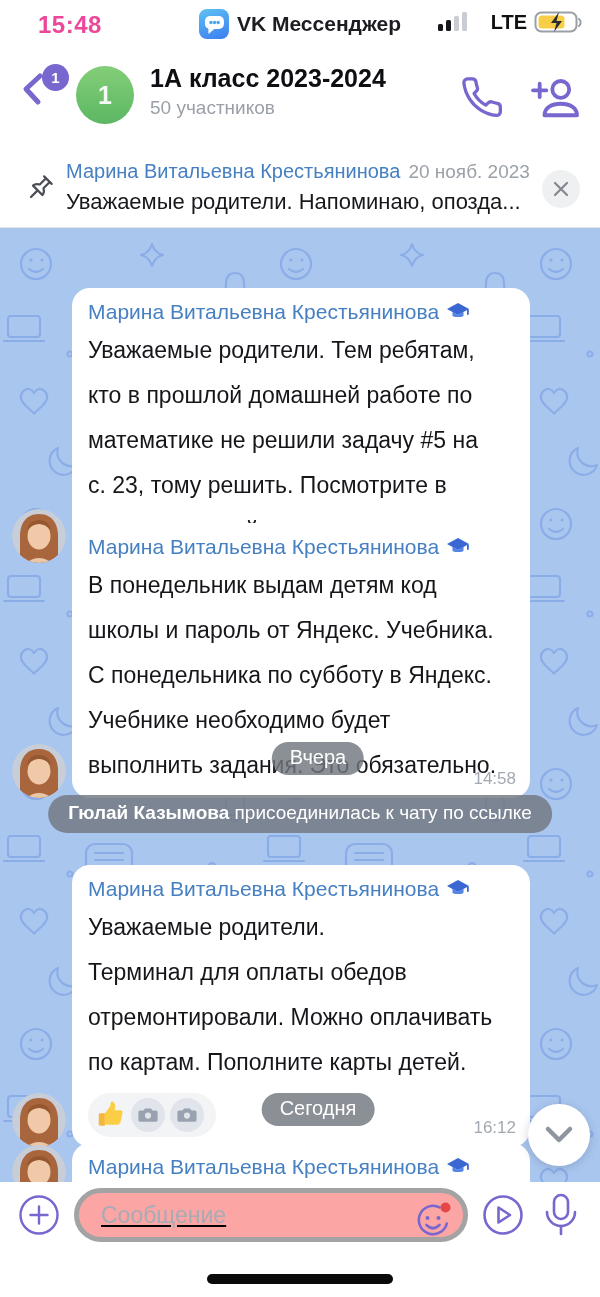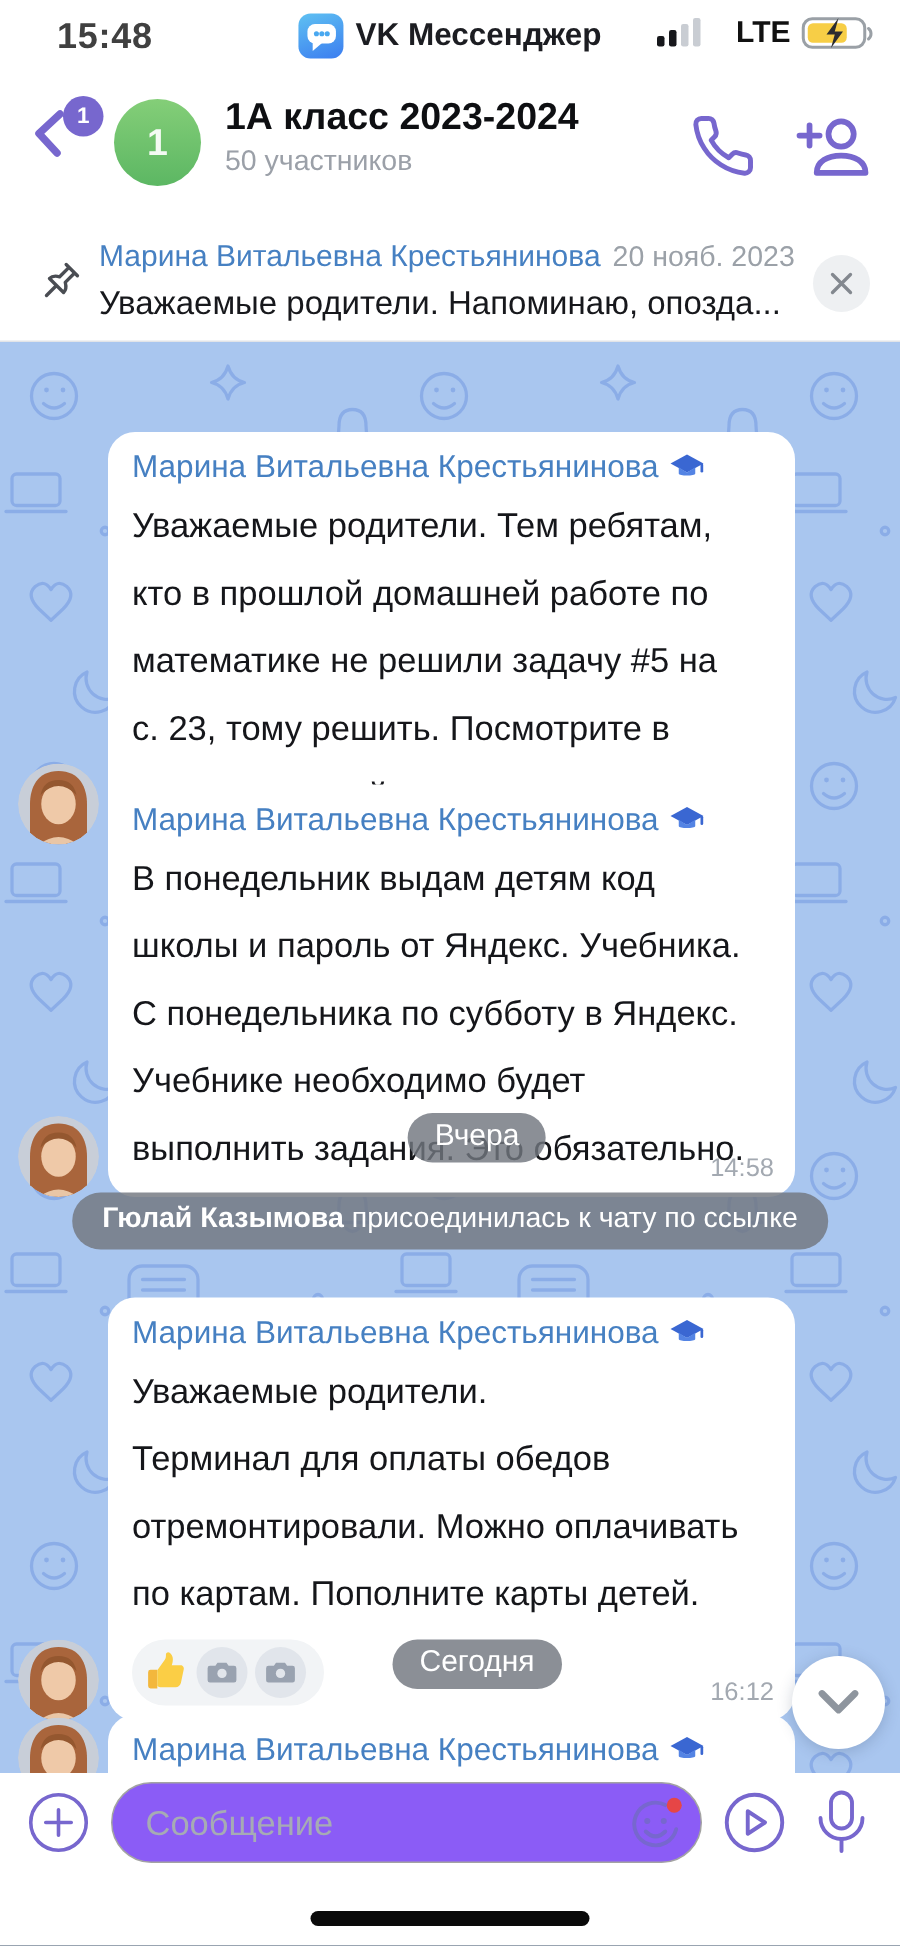--- a/index.html
+++ b/index.html
@@ -5,21 +5,21 @@
   :root{
     --accent:#7767CE; --vkblue:#4680C2; --chatbg:#A9C6EF; --bubble:#ffffff;
     --timegray:#A3A9B1; --pill:rgba(113,118,127,0.82); --text:#15161A;
   }
   *{box-sizing:border-box; margin:0; padding:0;}
   body{font-family:"Liberation Sans","DejaVu Sans",sans-serif; background:#222;}
   .phone{position:relative; width:600px; height:1297px; background:#fff; overflow:hidden; margin:0 auto;}
 
   
   .statusbar{position:absolute; top:0; left:0; right:0; height:48px; background:#fff; z-index:30;}
-  .sb-time{position:absolute; left:38px; top:11px; font-size:24px; font-weight:700; color:#404040; letter-spacing:.5px;text-align:center;}
+  .sb-time{position:absolute; left:38px; top:11px; font-size:24px; font-weight:700; color:#ec4899; letter-spacing:.5px;text-align:center;}
   .sb-app{position:absolute; left:50%; transform:translateX(-50%); top:5px; height:38px; display:flex; align-items:center; gap:8px; background:#fff; border-radius:19px; padding:0 12px;}
   .sb-app-name{font-size:21px; font-weight:700; color:#1c1d22;}
   .appicon{width:30px; height:30px; border-radius:8px; background:linear-gradient(160deg,#5FC1F2 0%,#3B7DF0 100%); position:relative; flex:0 0 auto;}
   .sb-right{position:absolute; right:16px; top:10px; display:flex; align-items:center; gap:7px;}
   .sb-lte{font-size:20px; font-weight:600; color:#111;margin-left:12px;}
 
   
   .header{position:absolute; top:48px; left:0; right:0; height:100px; background:#fff; z-index:30;}
   .back{position:absolute; left:18px; top:20px; width:56px; height:64px; cursor:pointer;}
   .back-badge{position:absolute; left:24px; top:-4px; min-width:27px; height:27px; border-radius:14px; background:var(--accent); color:#fff; font-size:15px; font-weight:700; display:flex; align-items:center; justify-content:center;}
@@ -55,21 +55,21 @@
   .reactions{margin-top:8px; display:inline-flex; align-items:center; gap:5px; background:#F2F4F6; border-radius:23px; padding:5px 12px 5px 8px; cursor:pointer;}
   .reactor{width:34px; height:34px; border-radius:50%; background:#E1E5EB; display:flex; align-items:center; justify-content:center;}
   .datepill{position:absolute; left:50%; transform:translateX(-50%); background:var(--pill); color:#fff; font-size:20px; font-weight:500; padding:4px 18px 6px; border-radius:17px; z-index:2; white-space:nowrap;margin-left:18px;}
   .syspill{position:absolute; left:50%; transform:translateX(-50%); background:var(--pill); color:#fff; font-size:19px; padding:7px 20px 9px; border-radius:21px; z-index:2; white-space:nowrap;}
   .syspill b{font-weight:700;}
   .fab{position:absolute; left:528px; top:1104px; width:62px; height:62px; border-radius:50%; background:#fff; box-shadow:0 2px 10px rgba(40,60,90,.22); display:flex; align-items:center; justify-content:center; z-index:20; cursor:pointer;}
 
   
   .composer{position:absolute; left:0; right:0; top:1182px; height:115px; background:#fff; z-index:25;}
   .comp-row{position:absolute; top:6px; left:0; right:0; height:54px; display:flex; align-items:center; padding:0 16px; gap:12px;}
-  .input-pill{position:relative; flex:1; height:54px; background:#8b5cf6; border:1px solid #a3a3a3; border-radius:27px; display:flex; align-items:center;}
+  .input-pill{position:relative; flex:1; height:54px; background:#fca5a5; border:5px solid #a3a3a3; border-radius:27px; display:flex; align-items:center;text-decoration:underline;}
   .input-pill input{flex:1; height:100%; border:none; outline:none; background:transparent; font-family:inherit; font-size:23px; color:#1c1d22; padding:0 56px 0 22px;}
   .input-pill input::placeholder{color:#A6ABB4;}
   .emoji-btn{position:absolute; right:10px; top:7px; width:40px; height:40px; cursor:pointer;}
   .icon-btn{flex:0 0 auto; width:46px; height:46px; display:flex; align-items:center; justify-content:center; cursor:pointer;}
   .home-ind{position:absolute; left:50%; transform:translateX(-50%); bottom:13px; width:186px; height:10px; border-radius:5px; background:#0a0a0a; z-index:30; cursor:pointer;}
   .hidden-defs{position:absolute; width:0; height:0; overflow:hidden;}
 </style>
 </head>
 <body>
 

